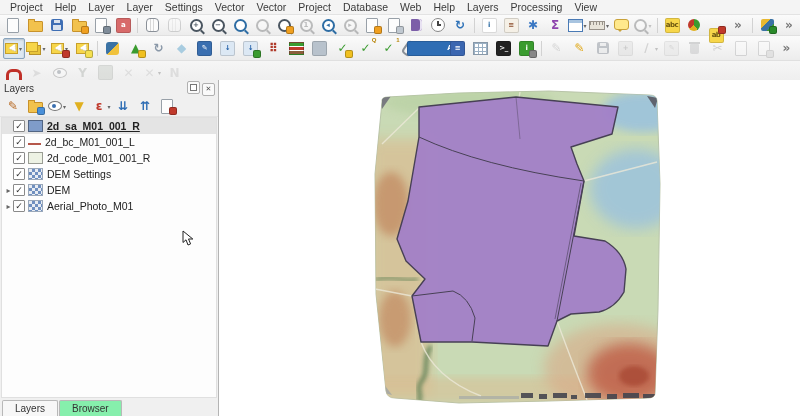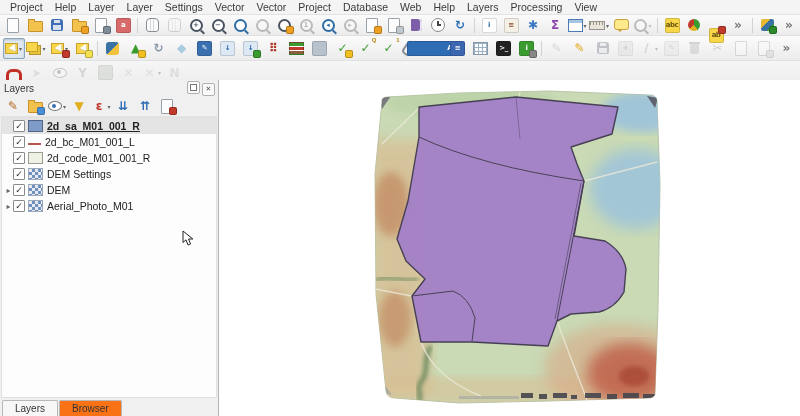--- a/index.html
+++ b/index.html
@@ -83,21 +83,21 @@
   .layer-row.selected{background:#e4e4e4}
   .layer-row .exp{width:9px;font-size:8px;color:#666;text-align:center;flex:none}
   .cbx{width:10px;height:10px;background:#fff;border:1px solid #8a8a8a;border-radius:1px;
     display:inline-flex;align-items:center;justify-content:center;font-size:9px;color:#333;margin:0 3px 0 0;flex:none}
   .swatch{width:13px;height:10px;margin-right:4px;flex:none}
   .sw-fill{border:1px solid rgba(0,0,0,.35)}
   .sw-line{height:0;border-top:2px solid #b5574a;margin-top:4px}
   .lbl.active{font-weight:bold;text-decoration:underline}
   #panel-tabs{height:18px;display:flex;align-items:flex-end;background:#f0f0f0;padding-left:2px}
   .ptab{font-size:10px;color:#333;padding:2px 12px;border:1px solid #b8b8b8;border-bottom:none;
-    background:#f97316;border-radius:2px 2px 0 0;margin-right:1px}
+    background:#86efac;border-radius:2px 2px 0 0;margin-right:1px}
   .ptab.active{background:#f7f7f7;position:relative;top:1px;padding-bottom:3px}
   
   #map-canvas{flex:1;background:#ffffff;position:relative;overflow:hidden}
   #map-svg{position:absolute;left:0;top:4px}
   #panel-cursor{position:absolute;left:180px;top:112px;pointer-events:none}
 </style>
 </head>
 <body>
 
 <div id="menubar">

